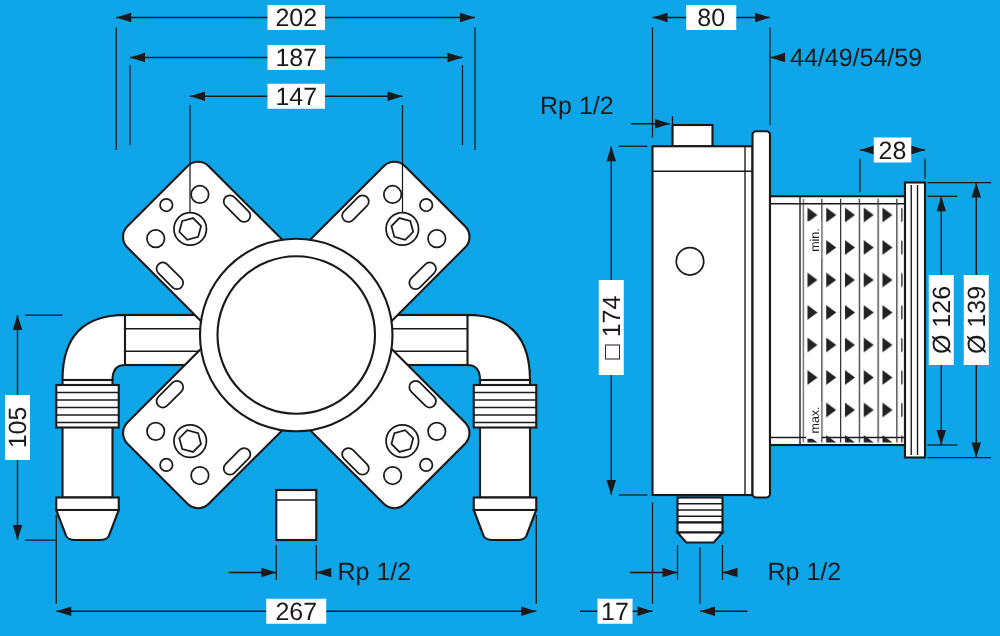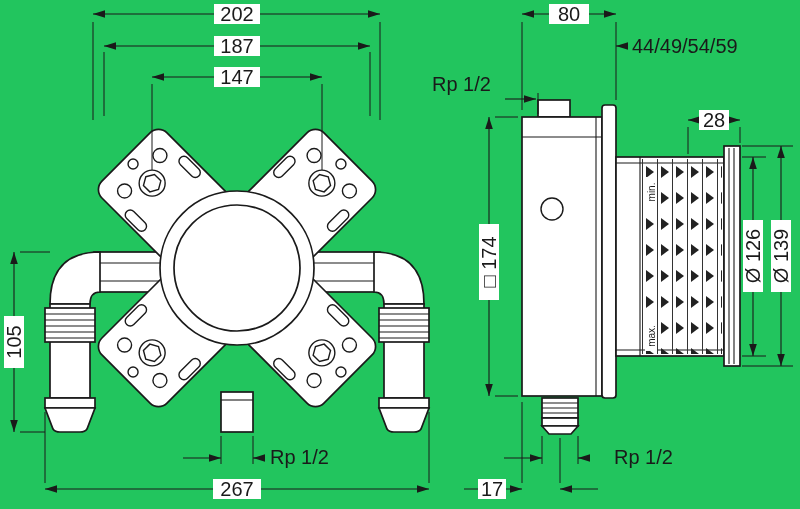--- a/index.html
+++ b/index.html
@@ -1,16 +1,16 @@
 <!DOCTYPE html>
 <html><head>
 <meta charset="utf-8">
 <style>
   html,body{margin:0;padding:0;background:#ffffff;}
-  .stage{width:800px;height:509px;background:#22c55e;position:relative;overflow:hidden;}
+  .stage{width:800px;height:509px;background:#0ea5e9;position:relative;overflow:hidden;}
   svg{display:block;}
   text{font-family:"Liberation Sans","DejaVu Sans",sans-serif;fill:#1a1a1a;font-size:20px;}
   text.small{font-size:10px;}
   .part{fill:#ffffff;stroke:#1a1a1a;stroke-width:1.7;}
   .part-thin{fill:none;stroke:#1a1a1a;stroke-width:1.1;}
   .hole{fill:#ffffff;stroke:#1a1a1a;stroke-width:1.4;}
   .dim{stroke:#1a1a1a;stroke-width:1.1;fill:none;}
   .ext{stroke:#1a1a1a;stroke-width:1;fill:none;}
   .txtbg{fill:#ffffff;stroke:none;}
 </style>

